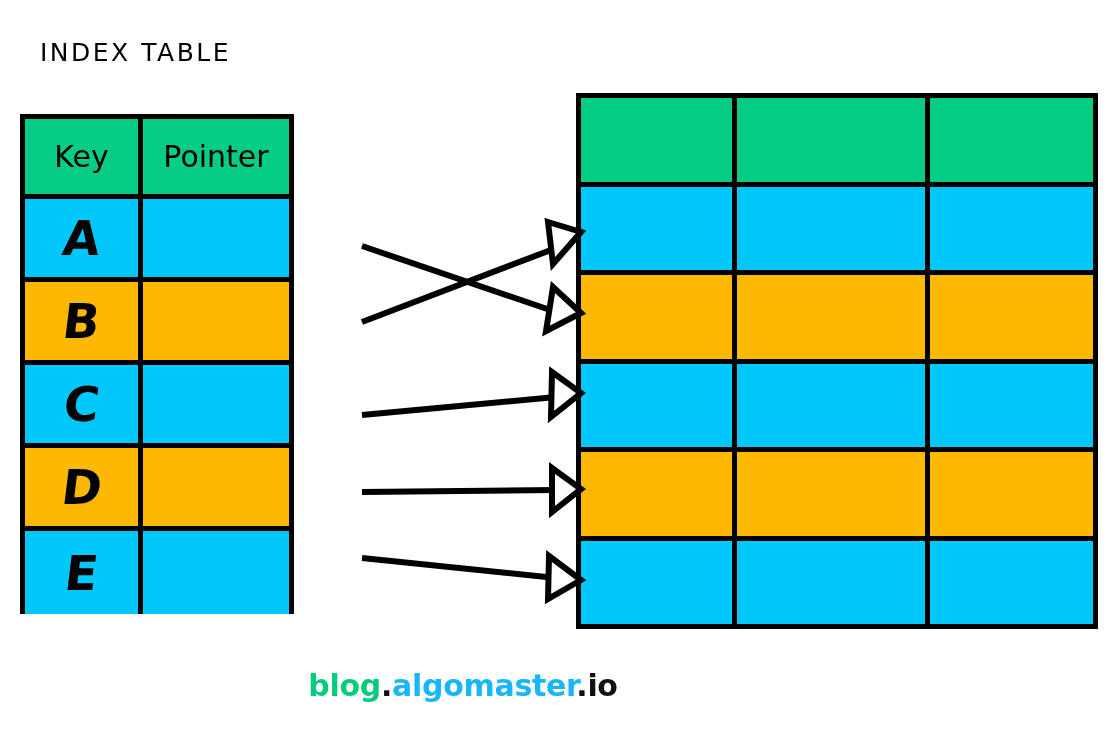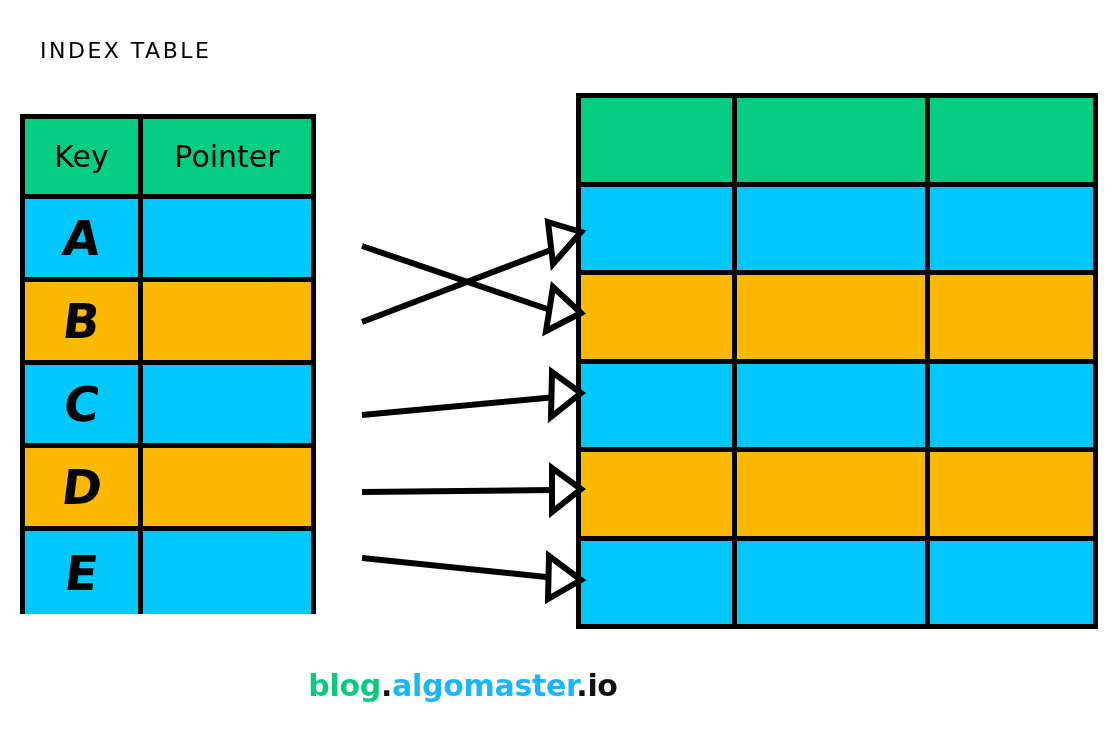--- a/index.html
+++ b/index.html
@@ -19,21 +19,21 @@
     position: absolute;
     inset: 0;
     width: 1120px;
     height: 738px;
   }
 
   
   .title {
     position: absolute;
     font-family: "DejaVu Sans", sans-serif;
-    font-size: 22px;
+    font-size: 25px;
     font-weight: 400;
     letter-spacing: 2.5px;
     color: #000000;
     white-space: nowrap;
   }
   #index-title {
     left: 40px;
     top: 38px;
   }
   #db-title {
@@ -72,21 +72,21 @@
     min-width: 0;
   }
   .cell:last-child {
     border-right: none;
   }
 
   
   #index-table {
     left: 20px;
     top: 114px;
-    width: 296px;
+    width: 274px;
     height: 500px;
   }
   #index-table .row.header { flex: 0 0 80px; }
   #index-table .row.data   { flex: 0 0 83px; }
   #index-table .cell.key     { flex: 0 0 118px; }
   #index-table .cell.pointer { flex: 1 1 auto; border-radius: 26px; }
 
   .hdr-text {
     font-family: "DejaVu Sans", sans-serif;
     font-size: 30px;

